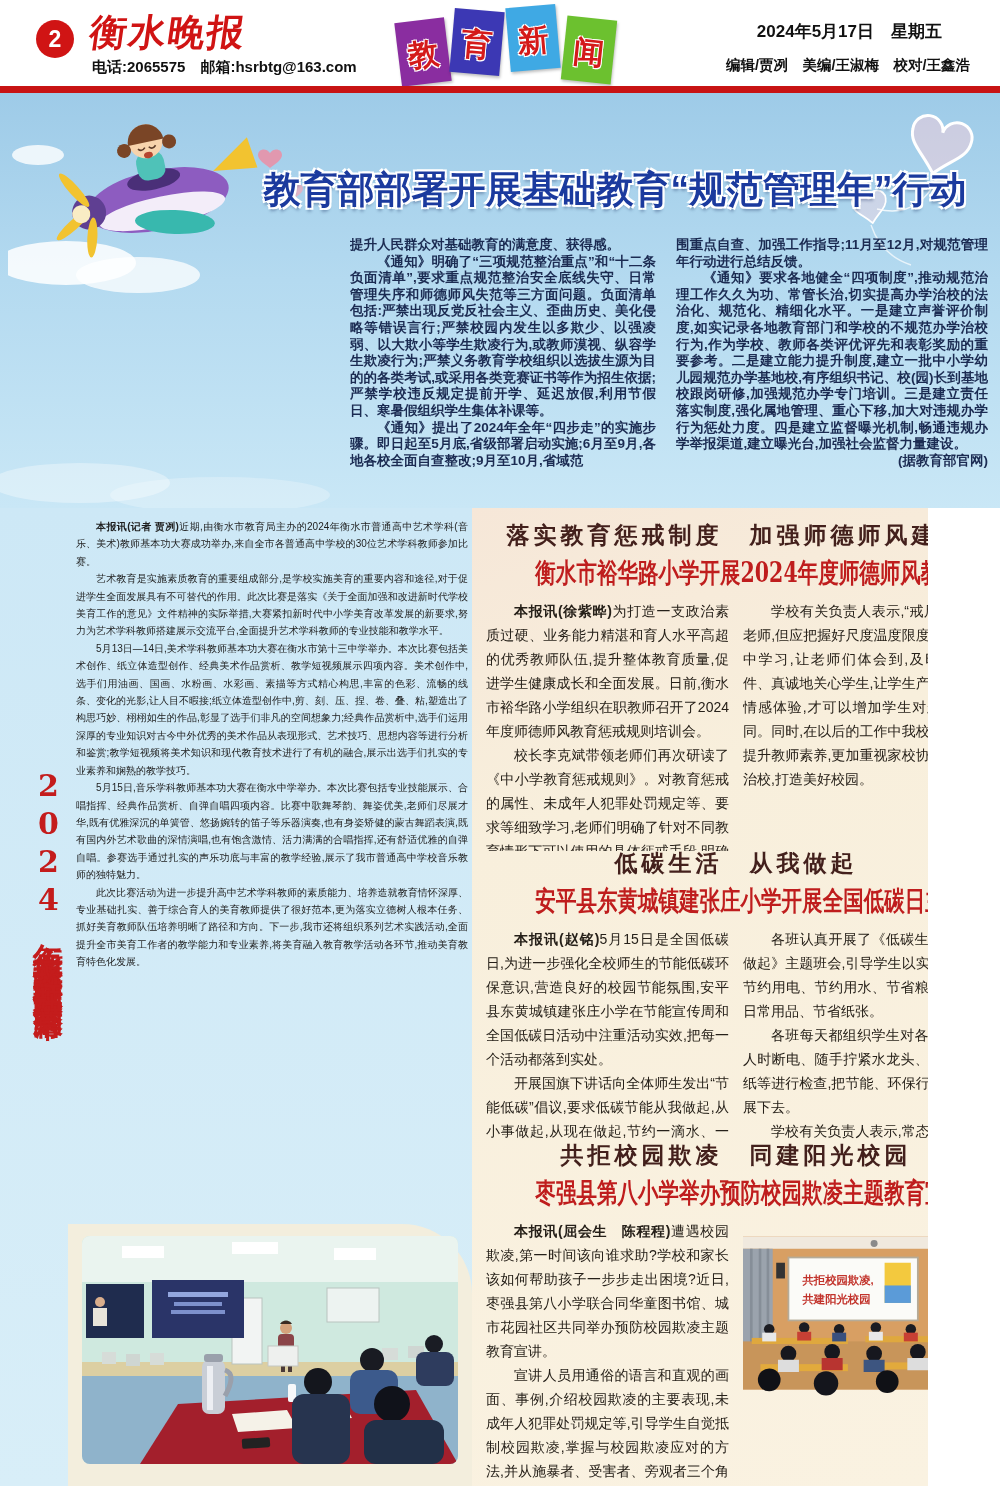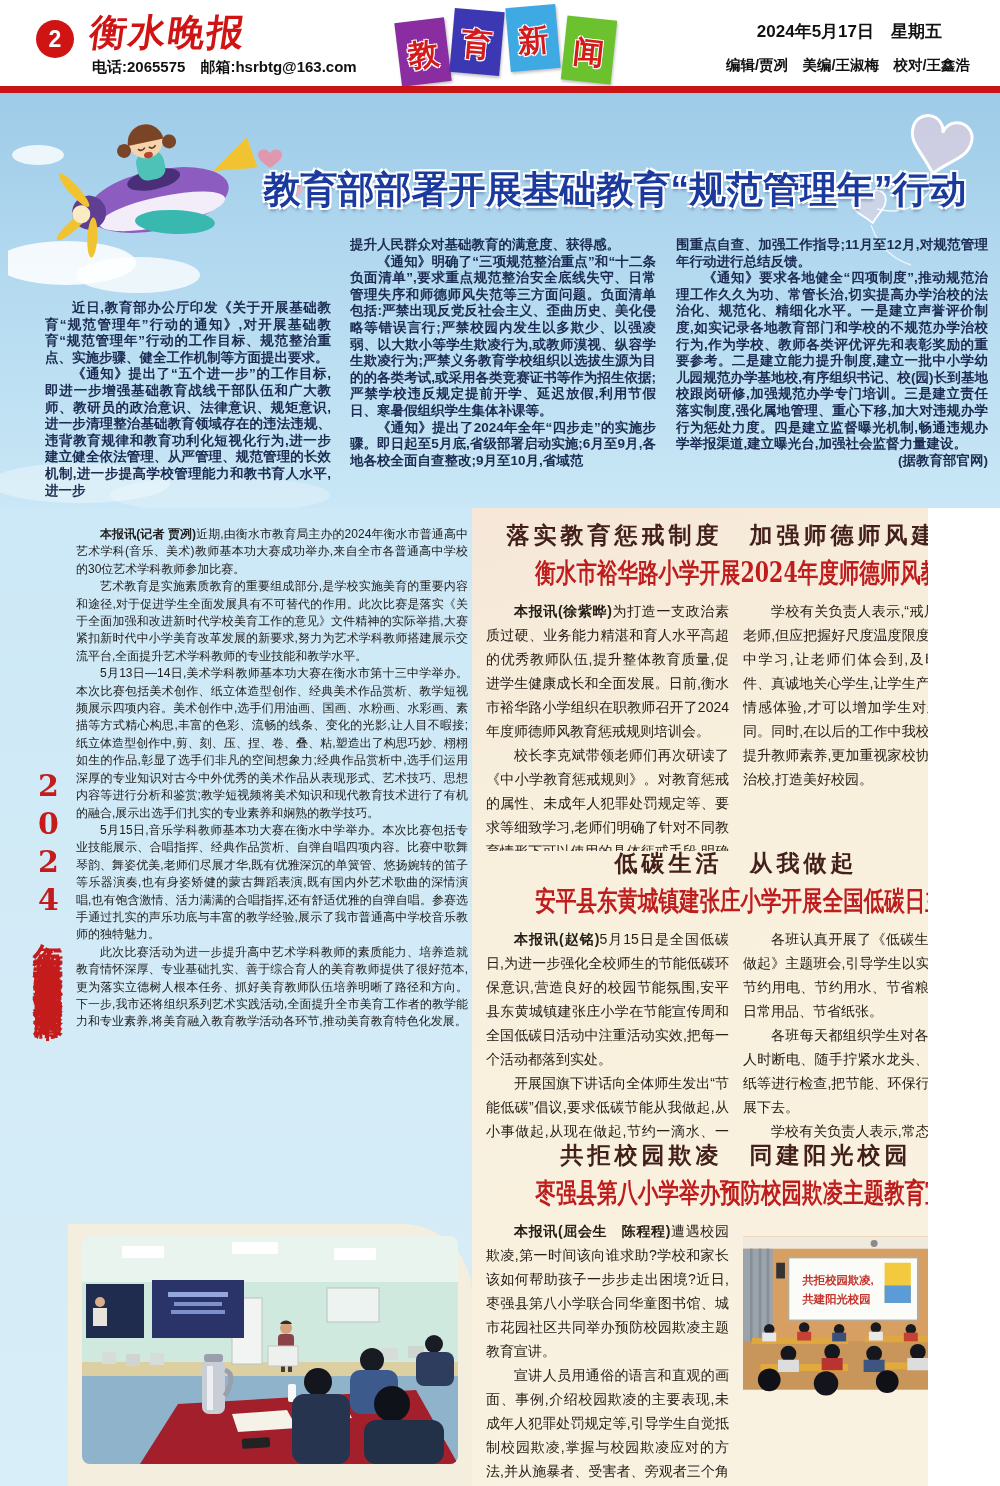--- a/index.html
+++ b/index.html
@@ -45,22 +45,22 @@
   .hearts{position:absolute;right:6px;top:8px;}
   .lowcloud{position:absolute;left:0;top:330px;}
 
   
   .bottom-left{position:absolute;top:508px;left:0;width:472px;height:978px;overflow:hidden;
                background:linear-gradient(180deg,#cde8f6,#d8eef8);}
   .vhead{position:absolute;left:12px;top:20px;height:700px;width:56px;
          writing-mode:vertical-rl;text-orientation:upright;
          color:#c41c1c;font-weight:800;font-size:30px;letter-spacing:3px;
          font-family:"DejaVu Serif", serif;text-align:center;}
-  .lbody{position:absolute;left:76px;top:18px;width:392px;height:714px;overflow:hidden;
-         font-size:12px;line-height:17.4px;color:#1d1d1d;font-weight:500;text-align:justify;}
+  .lbody{position:absolute;left:76px;top:10px;width:392px;height:714px;overflow:hidden;
+         font-size:10px;line-height:17.4px;color:#1d1d1d;font-weight:500;text-align:justify;}
   .lbody p{margin:0;}
   .lbody b{font-weight:800;}
   .photo-frame{position:absolute;left:68px;top:716px;width:404px;height:262px;
                background:#f3eedd;border-radius:0 70px 0 0;}
   .photo1{position:absolute;left:14px;top:12px;width:376px;height:228px;border-radius:8px;overflow:hidden;}
 
   
   .bottom-right{position:absolute;top:508px;left:472px;width:456px;height:978px;overflow:hidden;
                 background:linear-gradient(160deg,#f6e7d8 0%,#f8efdc 30%,#faf2e1 100%);}
   .art{position:absolute;left:0;width:528px;}
@@ -143,24 +143,20 @@
       <path d="M52,124 q10,30 40,40" stroke="#ffffff" stroke-width="1.4" fill="none" opacity="0.7"></path>
     </svg>
 
     <svg class="lowcloud" width="340" height="90" viewBox="0 0 340 90">
       <ellipse cx="80" cy="60" rx="90" ry="20" fill="#ffffff" opacity="0.35"></ellipse>
       <ellipse cx="220" cy="72" rx="110" ry="18" fill="#ffffff" opacity="0.25"></ellipse>
     </svg>
 
     <h1 class="top-headline">教育部部署开展基础教育“规范管理年”行动</h1>
 
-    <div class="tcol c1">
-      <p class="ind">近日,教育部办公厅印发《关于开展基础教育“规范管理年”行动的通知》,对开展基础教育“规范管理年”行动的工作目标、规范整治重点、实施步骤、健全工作机制等方面提出要求。</p>
-      <p class="ind">《通知》提出了“五个进一步”的工作目标,即进一步增强基础教育战线干部队伍和广大教师、教研员的政治意识、法律意识、规矩意识,进一步清理整治基础教育领域存在的违法违规、违背教育规律和教育功利化短视化行为,进一步建立健全依法管理、从严管理、规范管理的长效机制,进一步提高学校管理能力和教书育人水平,进一步</p>
-    </div>
     <div class="tcol c2">
       <p>提升人民群众对基础教育的满意度、获得感。</p>
       <p class="ind">《通知》明确了“三项规范整治重点”和“十二条负面清单”,要求重点规范整治安全底线失守、日常管理失序和师德师风失范等三方面问题。负面清单包括:严禁出现反党反社会主义、歪曲历史、美化侵略等错误言行;严禁校园内发生以多欺少、以强凌弱、以大欺小等学生欺凌行为,或教师漠视、纵容学生欺凌行为;严禁义务教育学校组织以选拔生源为目的的各类考试,或采用各类竞赛证书等作为招生依据;严禁学校违反规定提前开学、延迟放假,利用节假日、寒暑假组织学生集体补课等。</p>
       <p class="ind">《通知》提出了2024年全年“四步走”的实施步骤。即日起至5月底,省级部署启动实施;6月至9月,各地各校全面自查整改;9月至10月,省域范</p>
     </div>
     <div class="tcol c3">
       <p>围重点自查、加强工作指导;11月至12月,对规范管理年行动进行总结反馈。</p>
       <p class="ind">《通知》要求各地健全“四项制度”,推动规范治理工作久久为功、常管长治,切实提高办学治校的法治化、规范化、精细化水平。一是建立声誉评价制度,如实记录各地教育部门和学校的不规范办学治校行为,作为学校、教师各类评优评先和表彰奖励的重要参考。二是建立能力提升制度,建立一批中小学幼儿园规范办学基地校,有序组织书记、校(园)长到基地校跟岗研修,加强规范办学专门培训。三是建立责任落实制度,强化属地管理、重心下移,加大对违规办学行为惩处力度。四是建立监督曝光机制,畅通违规办学举报渠道,建立曝光台,加强社会监督力量建设。</p>
       <p class="src">(据教育部官网)</p>
     </div>

